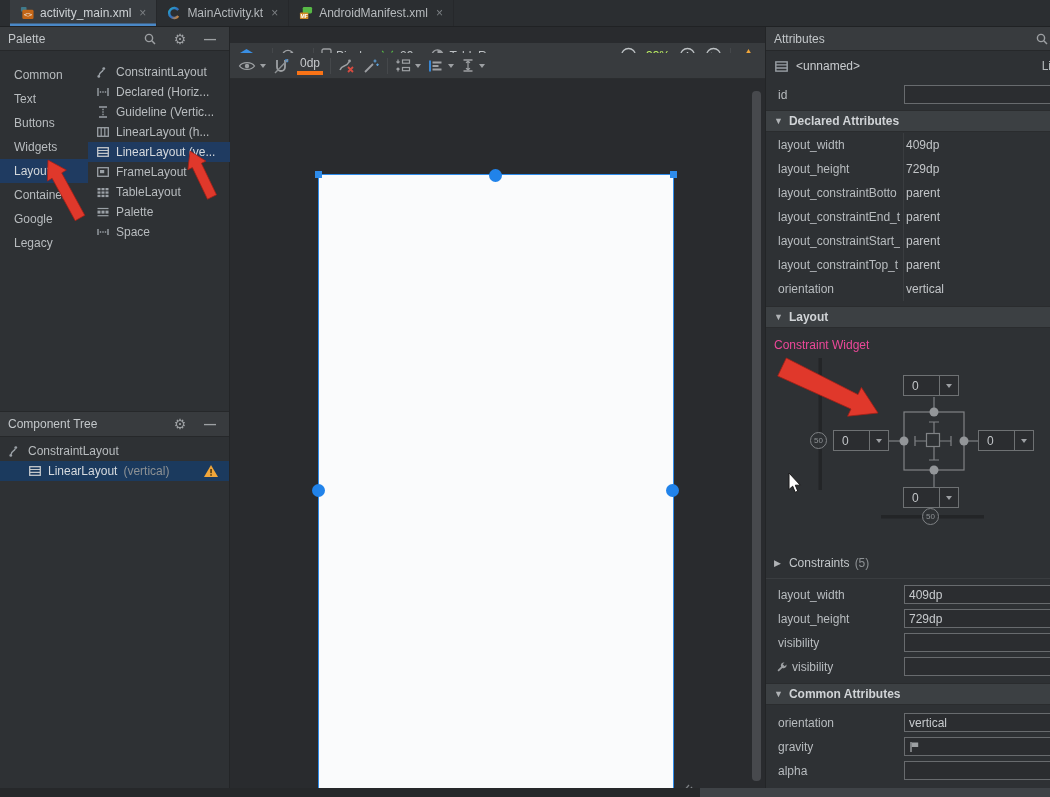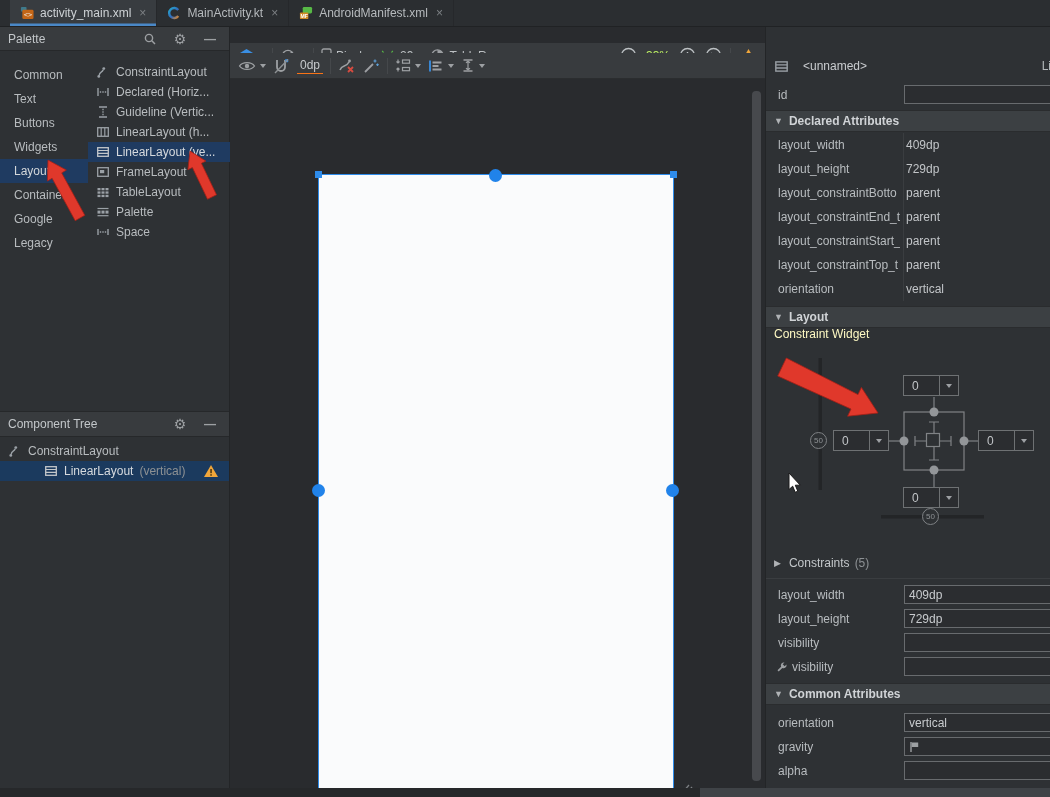--- a/index.html
+++ b/index.html
@@ -240,21 +240,21 @@
   </div>
   <div class="abs" style="left:0;top:414px;width:229px">
     <div class="tree-row" style="padding-left:8px">
       <svg class="pic" viewBox="0 0 14 14">
           <path d="M3.2 10.5 C3.2 6.5 6.2 7.8 7.2 4.8" fill="none" stroke="#9aa0a6" stroke-width="1.4"></path>
           <circle cx="7.8" cy="3.6" r="1.4" fill="#9aa0a6"></circle>
           <circle cx="2.8" cy="11.4" r="1.4" fill="#9aa0a6"></circle>
         </svg>
       <span>ConstraintLayout</span>
     </div>
-    <div class="tree-row sel" style="padding-left:44px">
+    <div class="tree-row sel" style="padding-left:28px">
       <svg class="pic" viewBox="0 0 14 14">
           <rect x="1.7" y="2.7" width="10.6" height="8.6" fill="none" stroke="#c3c7ca" stroke-width="1.3"></rect>
           <path d="M1.7 5.5h10.6M1.7 8.4h10.6" stroke="#c3c7ca" stroke-width="1.2"></path>
         </svg>
       <span>LinearLayout</span>
         <span class="dim">(vertical)</span>
       <svg style="margin-left:auto;margin-right:10px" width="16" height="14" viewBox="0 0 16 14">
         <path d="M8 1 L15 13 L1 13 Z" fill="#f0a63a"></path>
           <rect x="7.3" y="5" width="1.5" height="4.2" fill="#4a3510"></rect>
           <rect x="7.3" y="10.2" width="1.5" height="1.5" fill="#4a3510"></rect>
@@ -348,21 +348,21 @@
       </svg>
         <span class="caret"></span>
     </span>
     <span class="tbtn">
       <svg width="17" height="16" viewBox="0 0 17 16">
         <path d="M4 2 v7 a4 4 0 0 0 8 0 v-7" fill="none" stroke="#9da0a3" stroke-width="1.8"></path>
         <rect x="12.2" y="1.2" width="3" height="3" fill="#3a8fe3"></rect>
         <path d="M2 15 L15 1.5" stroke="#8d9194" stroke-width="1.4"></path>
       </svg>
     </span>
-    <span class="tbtn" style="border-bottom:1px solid #f97316;padding:0 3px 1px 3px">
+    <span class="tbtn" style="border-bottom:4px solid #f97316;padding:0 3px 1px 3px">
       <span style="color:#c6c9cc">0dp</span>
     </span>
     <span class="vsep"></span>
     <span class="tbtn">
       <svg width="18" height="16" viewBox="0 0 18 16">
         <path d="M2 12 C4 6 8 10 11 4" fill="none" stroke="#9da0a3" stroke-width="1.6"></path>
           <circle cx="11.5" cy="3" r="1.4" fill="#9da0a3"></circle>
         <path d="M10 9 L15 14 M15 9 L10 14" stroke="#d64b40" stroke-width="1.8"></path>
       </svg>
     </span>
@@ -409,27 +409,36 @@
 
     </div>
     <div class="abs scrollbar"></div>
     <svg class="abs" style="left:449px;top:699px" width="18" height="16" viewBox="0 0 18 16">
       <path d="M4 13 L10 6 M8 14 L13 8" stroke="#7c8084" stroke-width="1.2"></path>
     </svg>
   </div>
 </div>
 
 <div class="abs attrs">
+  <div class="abs hdr" style="left:0;top:0;width:285px;height:24px">
+    <span>Attributes</span>
+    <span class="hico" style="margin-left:auto;margin-right:-10px">
+      <svg width="14" height="14" viewBox="0 0 14 14">
+          <circle cx="6" cy="6" r="3.6" fill="none" stroke="#9da0a3" stroke-width="1.4"></circle>
+          <path d="M8.8 8.8 L12 12" stroke="#9da0a3" stroke-width="1.5"></path>
+        </svg>
+    </span>
+  </div>
 
   <div class="abs arow" style="top:26px;height:26px">
     <svg style="margin-left:8px" width="15" height="15" viewBox="0 0 14 14">
         <rect x="1.7" y="2.7" width="10.6" height="8.6" fill="none" stroke="#9aa0a6" stroke-width="1.3"></rect>
         <path d="M1.7 5.5h10.6M1.7 8.4h10.6" stroke="#9aa0a6" stroke-width="1.2"></path>
       </svg>
-    <span style="margin-left:14px;color:#c9cccf">&lt;unnamed&gt;</span>
+    <span style="margin-left:7px;color:#c9cccf">&lt;unnamed&gt;</span>
     <span style="margin-left:auto;margin-right:0;color:#b4b8bb">Li</span>
   </div>
 
   <div class="abs arow" style="top:56px">
     <span class="aname">id</span>
     <input class="ainput" value="" style="">
   </div>
 
   <div class="abs sechdr" style="top:83px">
     <span class="tri">▼</span>
@@ -462,21 +471,21 @@
     </div>
   <div class="abs arow" style="top:250px">
       <span class="aname">orientation</span>
       <span class="aval">vertical</span>
     </div>
 
   <div class="abs sechdr" style="top:279px">
     <span class="tri">▼</span>
     <span>Layout</span>
   </div>
-  <div class="abs" style="left:8px;top:300px;color:#fef9c3">Constraint Widget</div>
+  <div class="abs" style="left:8px;top:311px;color:#ec4899">Constraint Widget</div>
 
   <div class="abs" style="left:0;top:330px;width:285px;height:180px">
     <svg class="abs" style="left:0;top:0" width="285" height="180" viewBox="0 0 285 180">
       <rect x="52.5" y="1" width="3.5" height="132" fill="#232527"></rect>
       <rect x="115" y="158" width="103" height="3.5" fill="#232527"></rect>
       <line x1="168" y1="40" x2="168" y2="55" stroke="#7f8285" stroke-width="1.2"></line>
       <line x1="168" y1="113" x2="168" y2="130" stroke="#7f8285" stroke-width="1.2"></line>
       <line x1="123" y1="84" x2="138" y2="84" stroke="#7f8285" stroke-width="1.2"></line>
       <line x1="198" y1="84" x2="212" y2="84" stroke="#7f8285" stroke-width="1.2"></line>
       <rect x="138" y="55" width="60" height="58" fill="none" stroke="#808386" stroke-width="1.2"></rect>

